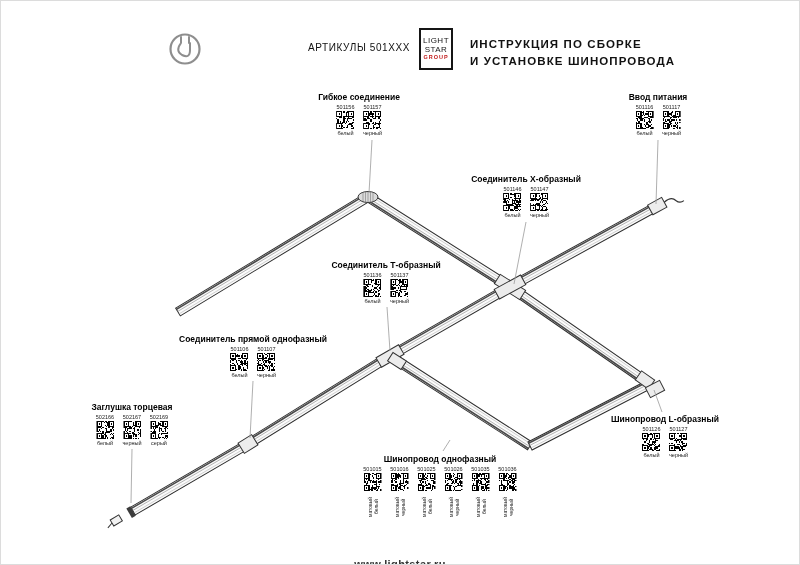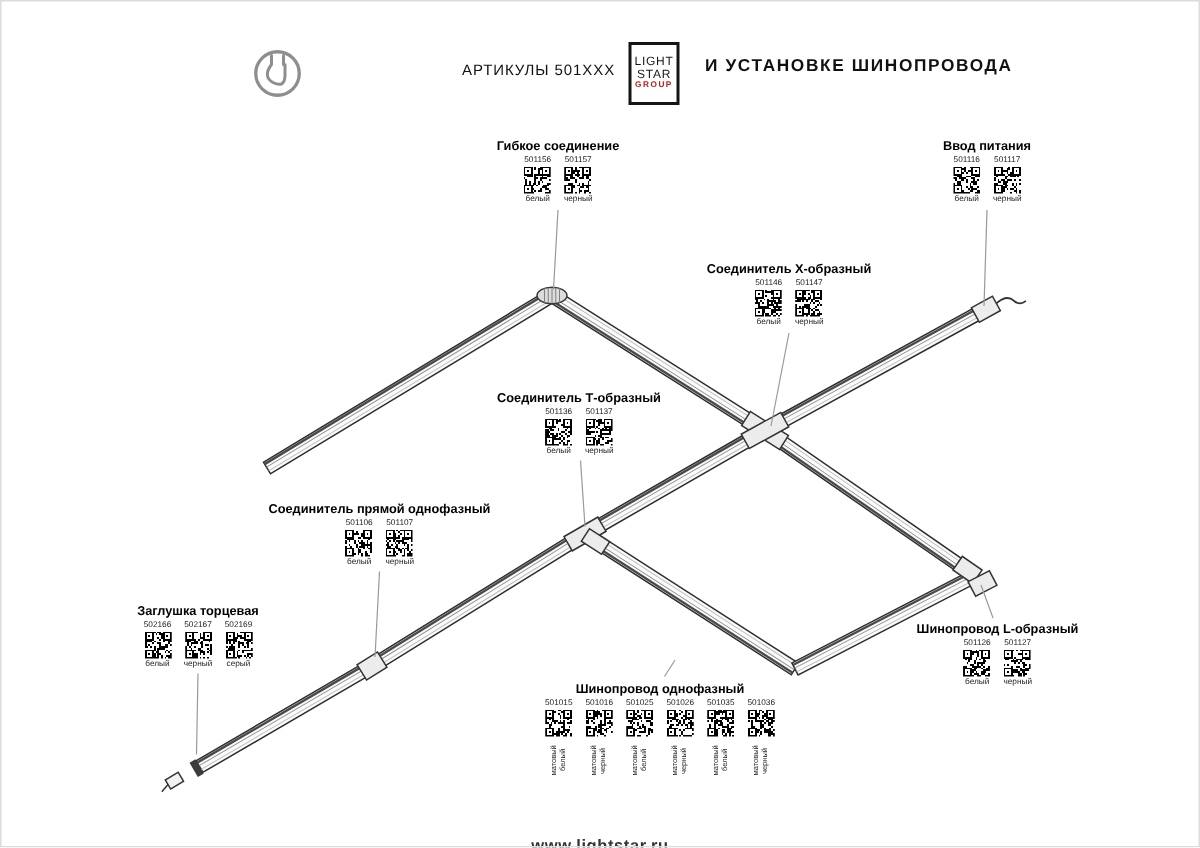--- a/index.html
+++ b/index.html
@@ -56,20 +56,21 @@
 
 <div class="articles">АРТИКУЛЫ 501ХХХ</div>
 
 <div class="lsg-box">
   <span class="w">LIGHT</span>
   <span class="w">STAR</span>
   <span class="r">GROUP</span>
 </div>
 
 <div class="doc-title">
+  <div>ИНСТРУКЦИЯ ПО СБОРКЕ</div>
   <div>И УСТАНОВКЕ ШИНОПРОВОДА</div>
 </div>
 
 <svg id="diagram" width="800" height="565" viewBox="0 0 800 565">
     <g transform="translate(368,197) rotate(148.82)">
       <rect x="0" y="-4.5" width="222.09232314512812" height="9" fill="#fbfbfb" stroke="#2d2d2d" stroke-width="1"></rect>
       <line x1="0" y1="-2.2" x2="222.09232314512812" y2="-2.2" stroke="#b8b8b8" stroke-width="0.6"></line>
       <line x1="0" y1="0.6" x2="222.09232314512812" y2="0.6" stroke="#8d8d8d" stroke-width="0.6"></line>
       <line x1="0" y1="3" x2="222.09232314512812" y2="3" stroke="#4a4a4a" stroke-width="1.6"></line>
     </g>
@@ -164,21 +165,21 @@
     <line x1="372" y1="140" x2="369" y2="193" stroke="#9a9a9a" stroke-width="0.8"></line>
     <line x1="658" y1="140" x2="656" y2="204" stroke="#9a9a9a" stroke-width="0.8"></line>
     <line x1="526" y1="222" x2="514" y2="284" stroke="#9a9a9a" stroke-width="0.8"></line>
     <line x1="387" y1="307" x2="390" y2="351" stroke="#9a9a9a" stroke-width="0.8"></line>
     <line x1="253" y1="381" x2="250" y2="438" stroke="#9a9a9a" stroke-width="0.8"></line>
     <line x1="132" y1="449" x2="131" y2="503" stroke="#9a9a9a" stroke-width="0.8"></line>
     <line x1="662" y1="412" x2="654" y2="390" stroke="#9a9a9a" stroke-width="0.8"></line>
     <line x1="443" y1="451" x2="450" y2="440" stroke="#9a9a9a" stroke-width="0.8"></line>
   </svg>
 
-<div class="part" style="left:372px;top:92px;text-align:center;">
+<div class="part" style="left:359px;top:92px;text-align:center;">
   <div class="part-title">Гибкое соединение</div>
   <div class="qr-row">
       <div class="qr-cell">
         <div class="qr-num">501156</div>
         <div class="qr">
           <svg viewBox="0 0 15 15" shape-rendering="crispEdges">
             <rect x="0" y="0" width="15" height="15" fill="#ffffff"></rect>
             <path d="M0 0h1v1h-1zM1 0h1v1h-1zM2 0h1v1h-1zM3 0h1v1h-1zM4 0h1v1h-1zM6 0h1v1h-1zM9 0h1v1h-1zM10 0h1v1h-1zM11 0h1v1h-1zM12 0h1v1h-1zM13 0h1v1h-1zM14 0h1v1h-1zM0 1h1v1h-1zM4 1h1v1h-1zM6 1h1v1h-1zM8 1h1v1h-1zM9 1h1v1h-1zM10 1h1v1h-1zM14 1h1v1h-1zM0 2h1v1h-1zM2 2h1v1h-1zM4 2h1v1h-1zM8 2h1v1h-1zM10 2h1v1h-1zM12 2h1v1h-1zM14 2h1v1h-1zM0 3h1v1h-1zM4 3h1v1h-1zM8 3h1v1h-1zM10 3h1v1h-1zM14 3h1v1h-1zM0 4h1v1h-1zM1 4h1v1h-1zM2 4h1v1h-1zM3 4h1v1h-1zM4 4h1v1h-1zM6 4h1v1h-1zM7 4h1v1h-1zM8 4h1v1h-1zM9 4h1v1h-1zM10 4h1v1h-1zM11 4h1v1h-1zM12 4h1v1h-1zM13 4h1v1h-1zM14 4h1v1h-1zM2 5h1v1h-1zM3 5h1v1h-1zM4 5h1v1h-1zM6 5h1v1h-1zM10 5h1v1h-1zM13 5h1v1h-1zM14 5h1v1h-1zM0 6h1v1h-1zM6 6h1v1h-1zM7 6h1v1h-1zM9 6h1v1h-1zM10 6h1v1h-1zM11 6h1v1h-1zM12 6h1v1h-1zM1 7h1v1h-1zM6 7h1v1h-1zM9 7h1v1h-1zM14 7h1v1h-1zM1 8h1v1h-1zM3 8h1v1h-1zM6 8h1v1h-1zM8 8h1v1h-1zM10 8h1v1h-1zM1 9h1v1h-1zM3 9h1v1h-1zM5 9h1v1h-1zM6 9h1v1h-1zM8 9h1v1h-1zM13 9h1v1h-1zM14 9h1v1h-1zM0 10h1v1h-1zM1 10h1v1h-1zM2 10h1v1h-1zM3 10h1v1h-1zM4 10h1v1h-1zM5 10h1v1h-1zM7 10h1v1h-1zM11 10h1v1h-1zM12 10h1v1h-1zM13 10h1v1h-1zM0 11h1v1h-1zM4 11h1v1h-1zM10 11h1v1h-1zM11 11h1v1h-1zM12 11h1v1h-1zM0 12h1v1h-1zM2 12h1v1h-1zM4 12h1v1h-1zM5 12h1v1h-1zM9 12h1v1h-1zM12 12h1v1h-1zM13 12h1v1h-1zM0 13h1v1h-1zM4 13h1v1h-1zM6 13h1v1h-1zM8 13h1v1h-1zM9 13h1v1h-1zM14 13h1v1h-1zM0 14h1v1h-1zM1 14h1v1h-1zM2 14h1v1h-1zM3 14h1v1h-1zM4 14h1v1h-1zM5 14h1v1h-1zM12 14h1v1h-1zM13 14h1v1h-1zM14 14h1v1h-1z" fill="#000000"></path>
           </svg>
         </div>

